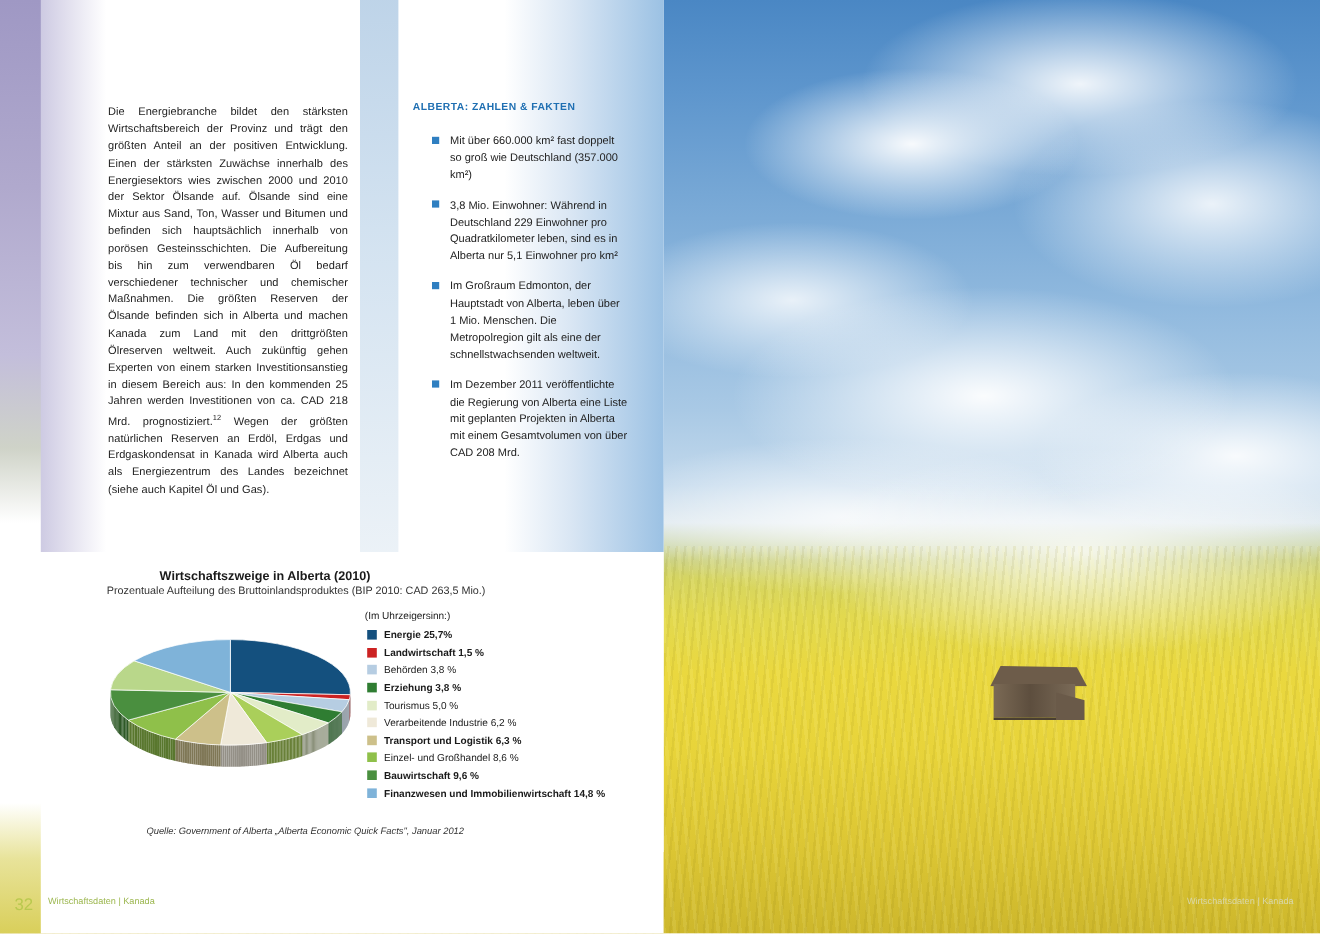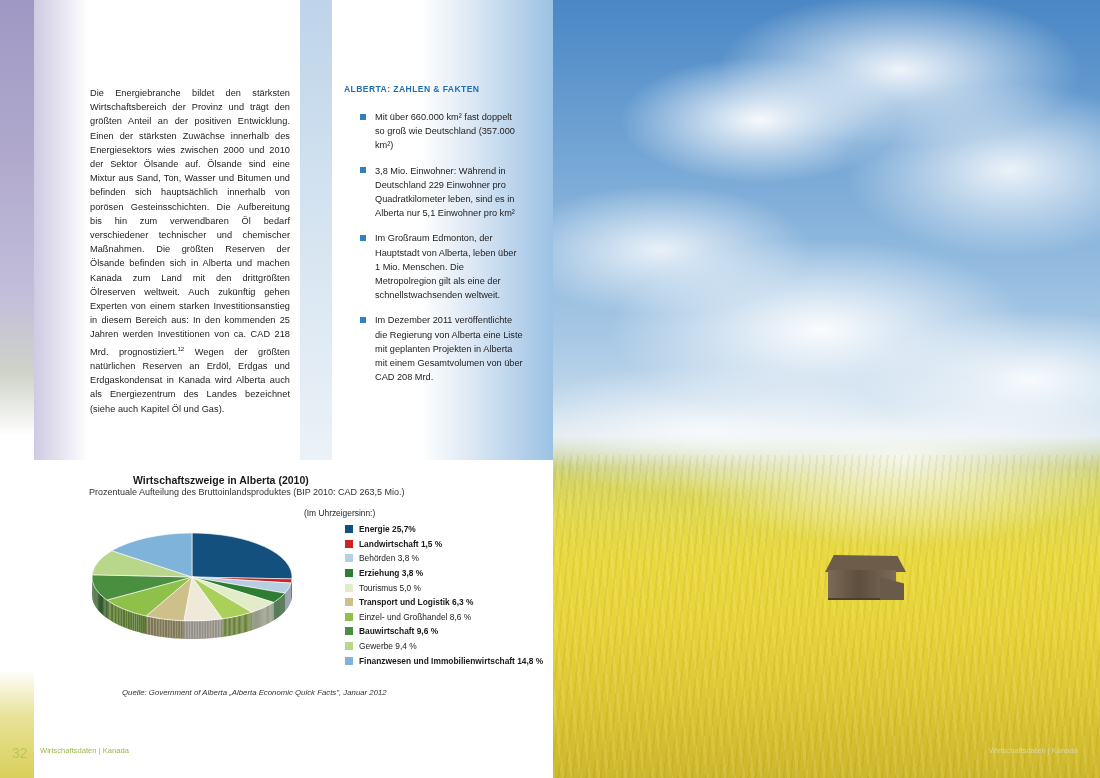--- a/index.html
+++ b/index.html
@@ -138,21 +138,21 @@
     position:absolute; left:270px; top:48px;
     font-size:8.4px; color:#222;
   }
   #pie-wrap { position:absolute; left:50px; top:55px; width:220px; height:135px; }
   #pie-wrap svg { display:block; }
 
   #legend {
     position:absolute; left:272px; top:62px; width:240px;
   }
   .legend-row {
-    display:flex; align-items:center; height:14.6px;margin-left:39px;
+    display:flex; align-items:center; height:14.6px;
   }
   .legend-row .swatch {
     width:8px; height:8px; margin-right:6px; flex:0 0 auto;
   }
   .legend-row .lbl {
     font-size:8.4px; color:#1a1a1a; white-space:nowrap;
   }
   .legend-row.bold .lbl { font-weight:bold; }
 
   #source {
@@ -458,36 +458,36 @@
           <span class="lbl">Behörden 3,8 %</span>
         </div>
         <div class="legend-row bold">
           <span class="swatch" style="background: rgb(47, 125, 50);"></span>
           <span class="lbl">Erziehung 3,8 %</span>
         </div>
         <div class="legend-row">
           <span class="swatch" style="background: rgb(226, 236, 200);"></span>
           <span class="lbl">Tourismus 5,0 %</span>
         </div>
+        <div class="legend-row">
+          <span class="swatch" style="background: rgb(239, 233, 217);"></span>
+          <span class="lbl">Verarbeitende Industrie 6,2 %</span>
+        </div>
         <div class="legend-row bold">
           <span class="swatch" style="background: rgb(205, 192, 138);"></span>
           <span class="lbl">Transport und Logistik 6,3 %</span>
         </div>
         <div class="legend-row">
           <span class="swatch" style="background: rgb(143, 192, 74);"></span>
           <span class="lbl">Einzel- und Großhandel 8,6 %</span>
         </div>
         <div class="legend-row bold">
           <span class="swatch" style="background: rgb(74, 143, 63);"></span>
           <span class="lbl">Bauwirtschaft 9,6 %</span>
         </div>
-        <div class="legend-row">
-          <span class="swatch" style="background: rgb(185, 215, 138);"></span>
-          <span class="lbl">Gewerbe 9,4 %</span>
-        </div>
         <div class="legend-row bold">
           <span class="swatch" style="background: rgb(127, 179, 217);"></span>
           <span class="lbl">Finanzwesen und Immobilienwirtschaft 14,8 %</span>
         </div>
       </div>
 
     <div id="source">Quelle: Government of Alberta „Alberta Economic Quick Facts", Januar 2012</div>
   </div>
 
   <div id="left-strip"></div>

